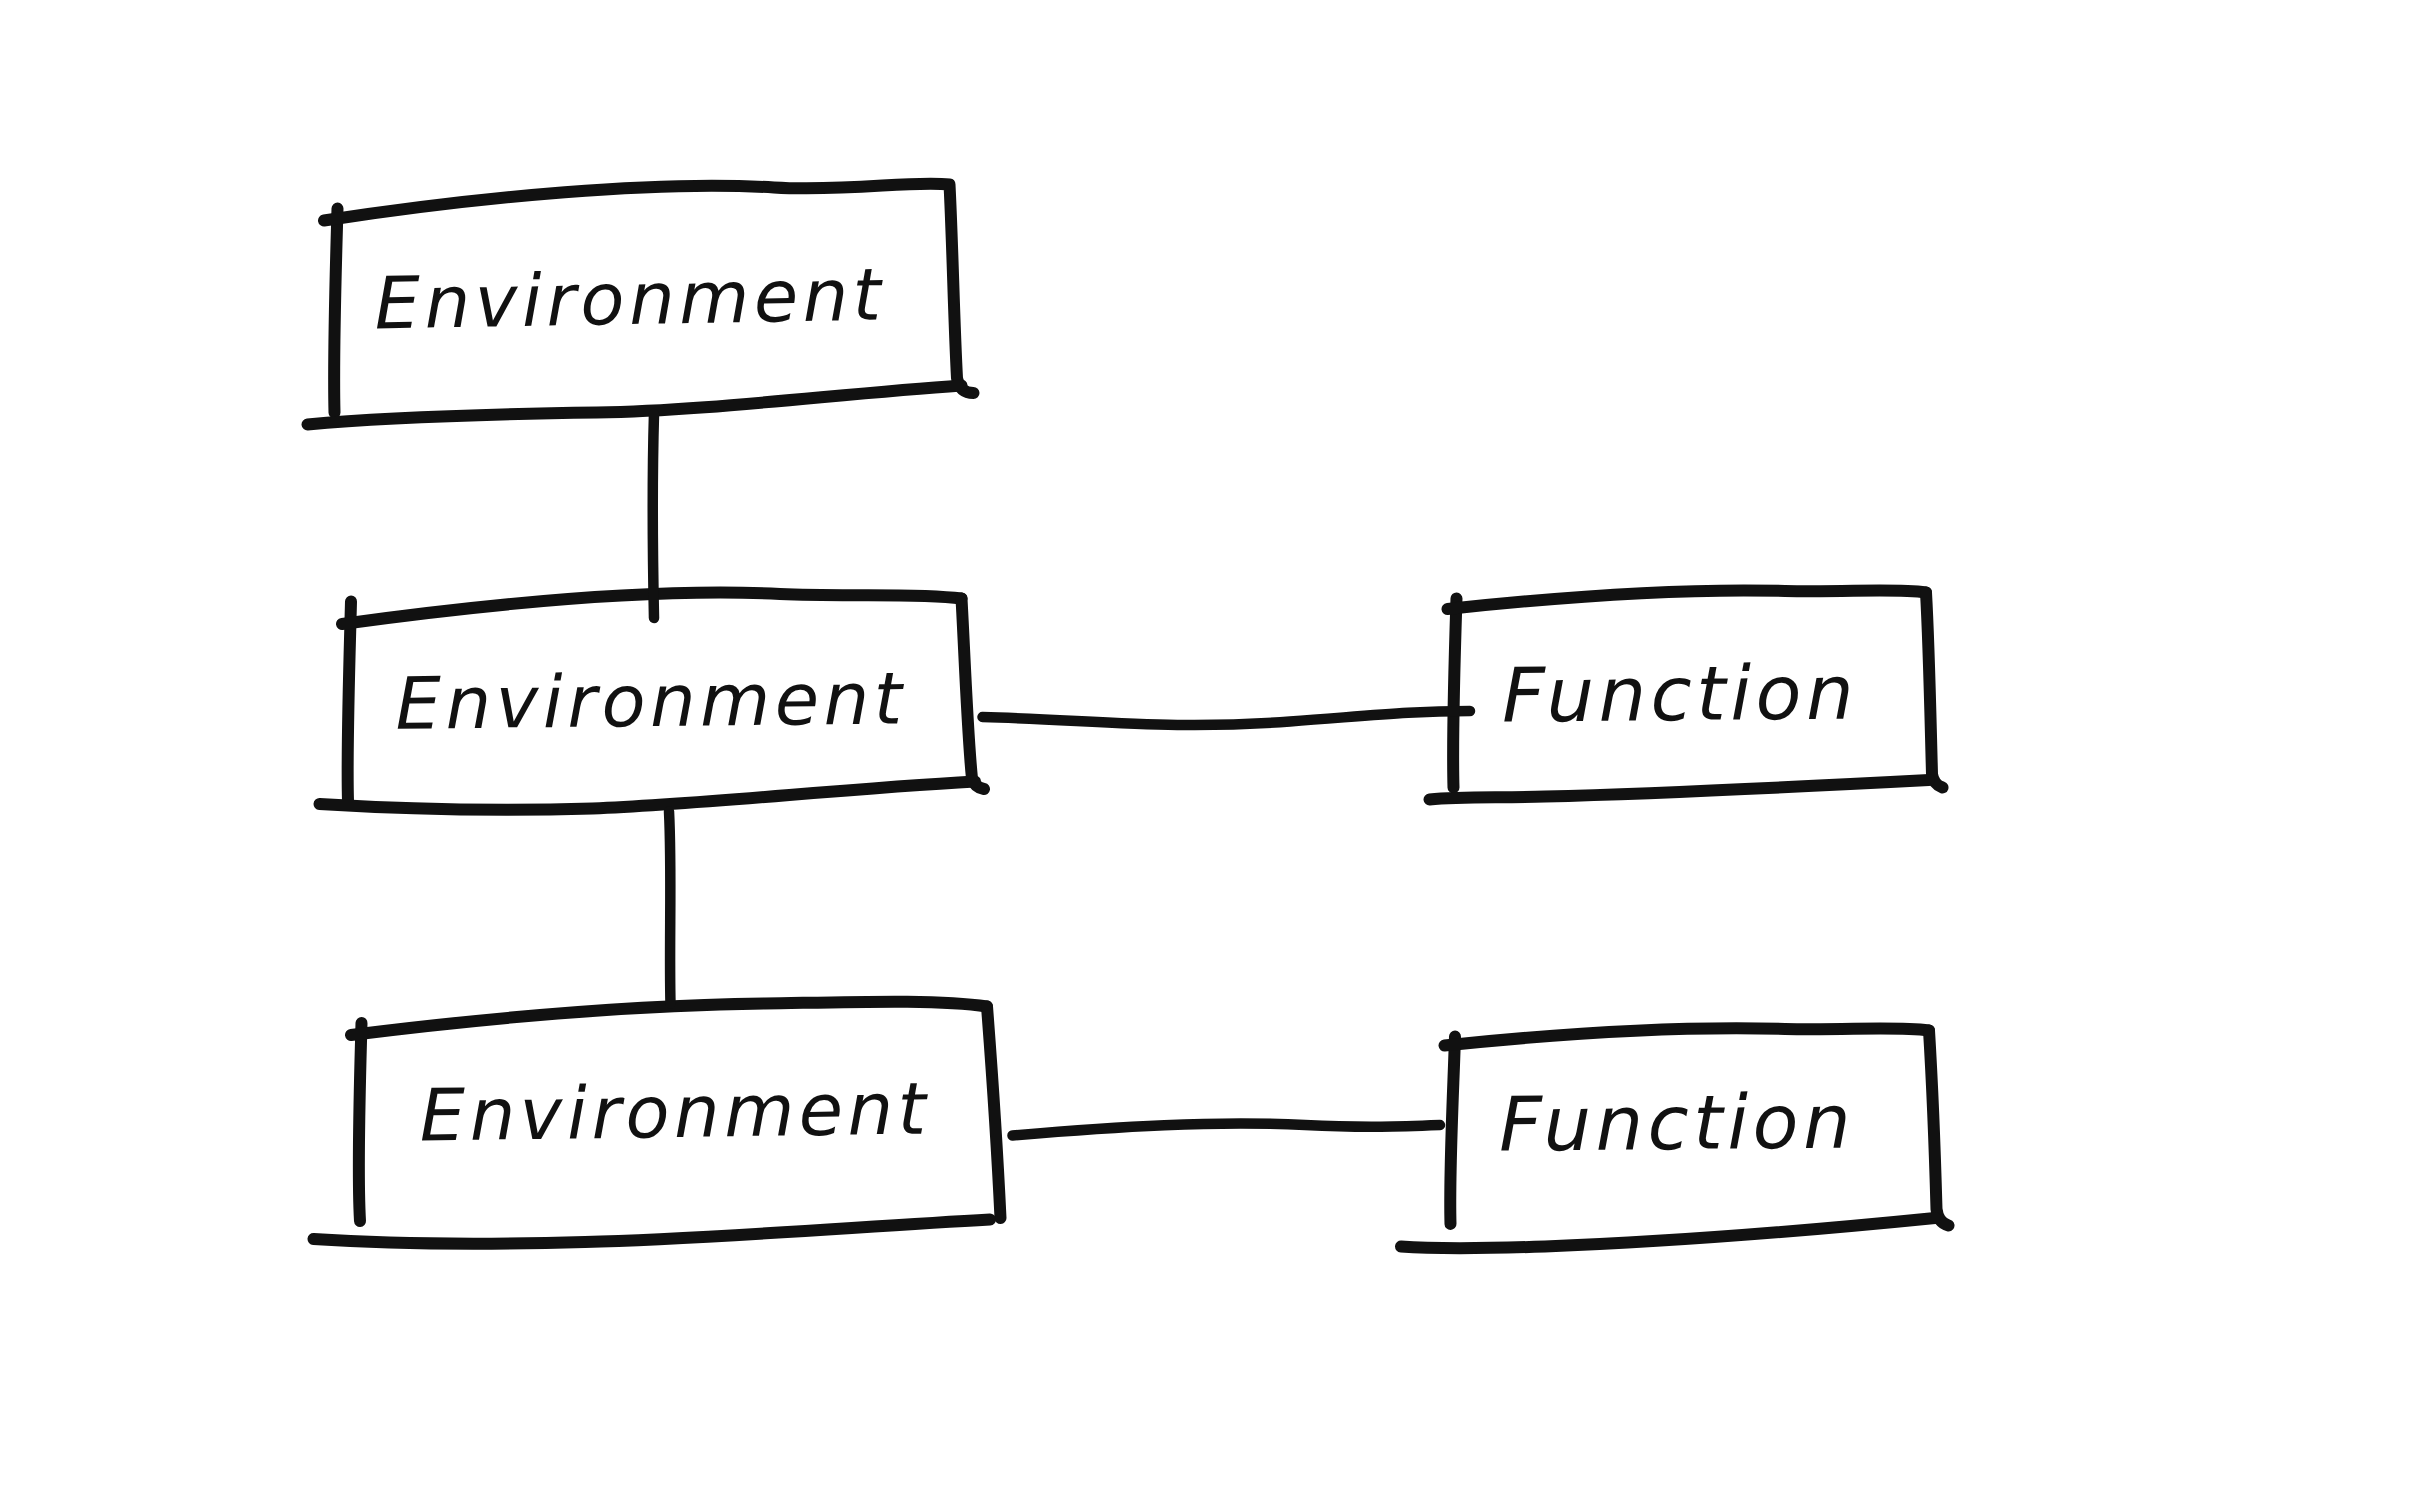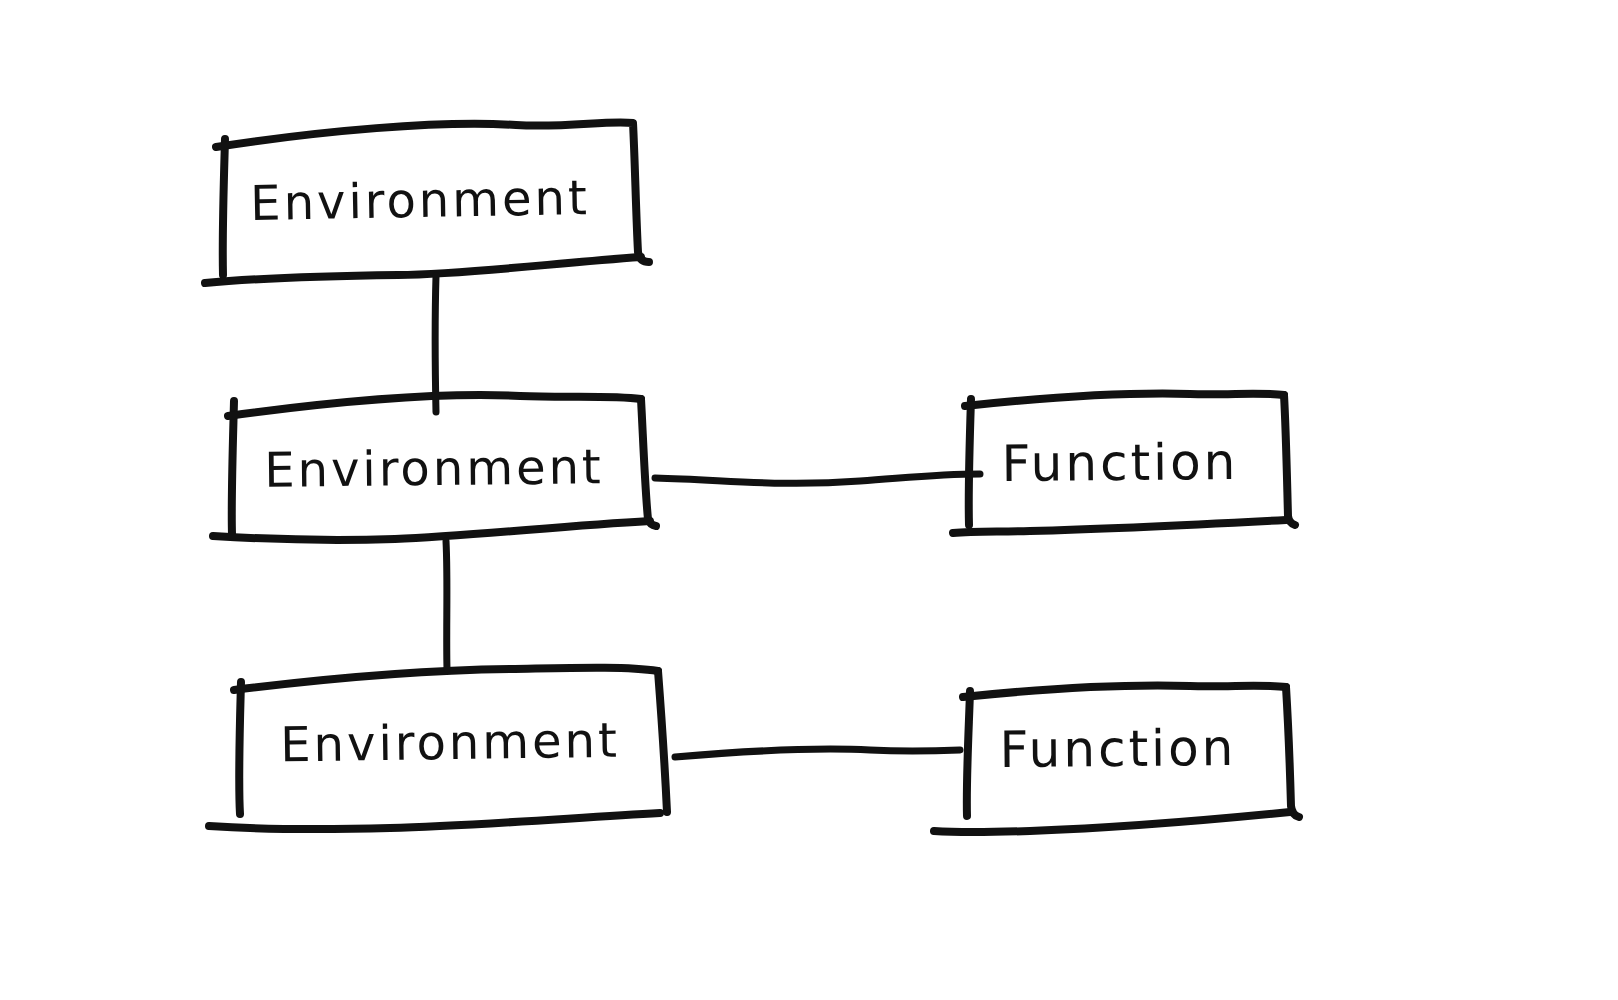--- a/index.html
+++ b/index.html
@@ -8,20 +8,21 @@
     width: 1618px;
     height: 1000px;
     overflow: hidden;
     font-family: "DejaVu Sans", sans-serif;
   }
   .canvas {
     position: relative;
     width: 1406px;
     height: 1000px;
     background: #ffffff;
+    font-style: italic;
   }
   svg.diagram-strokes {
     position: absolute;
     left: 0;
     top: 0;
     width: 1618px;
     height: 1000px;
   }
   svg.diagram-strokes path {
     fill: none;

